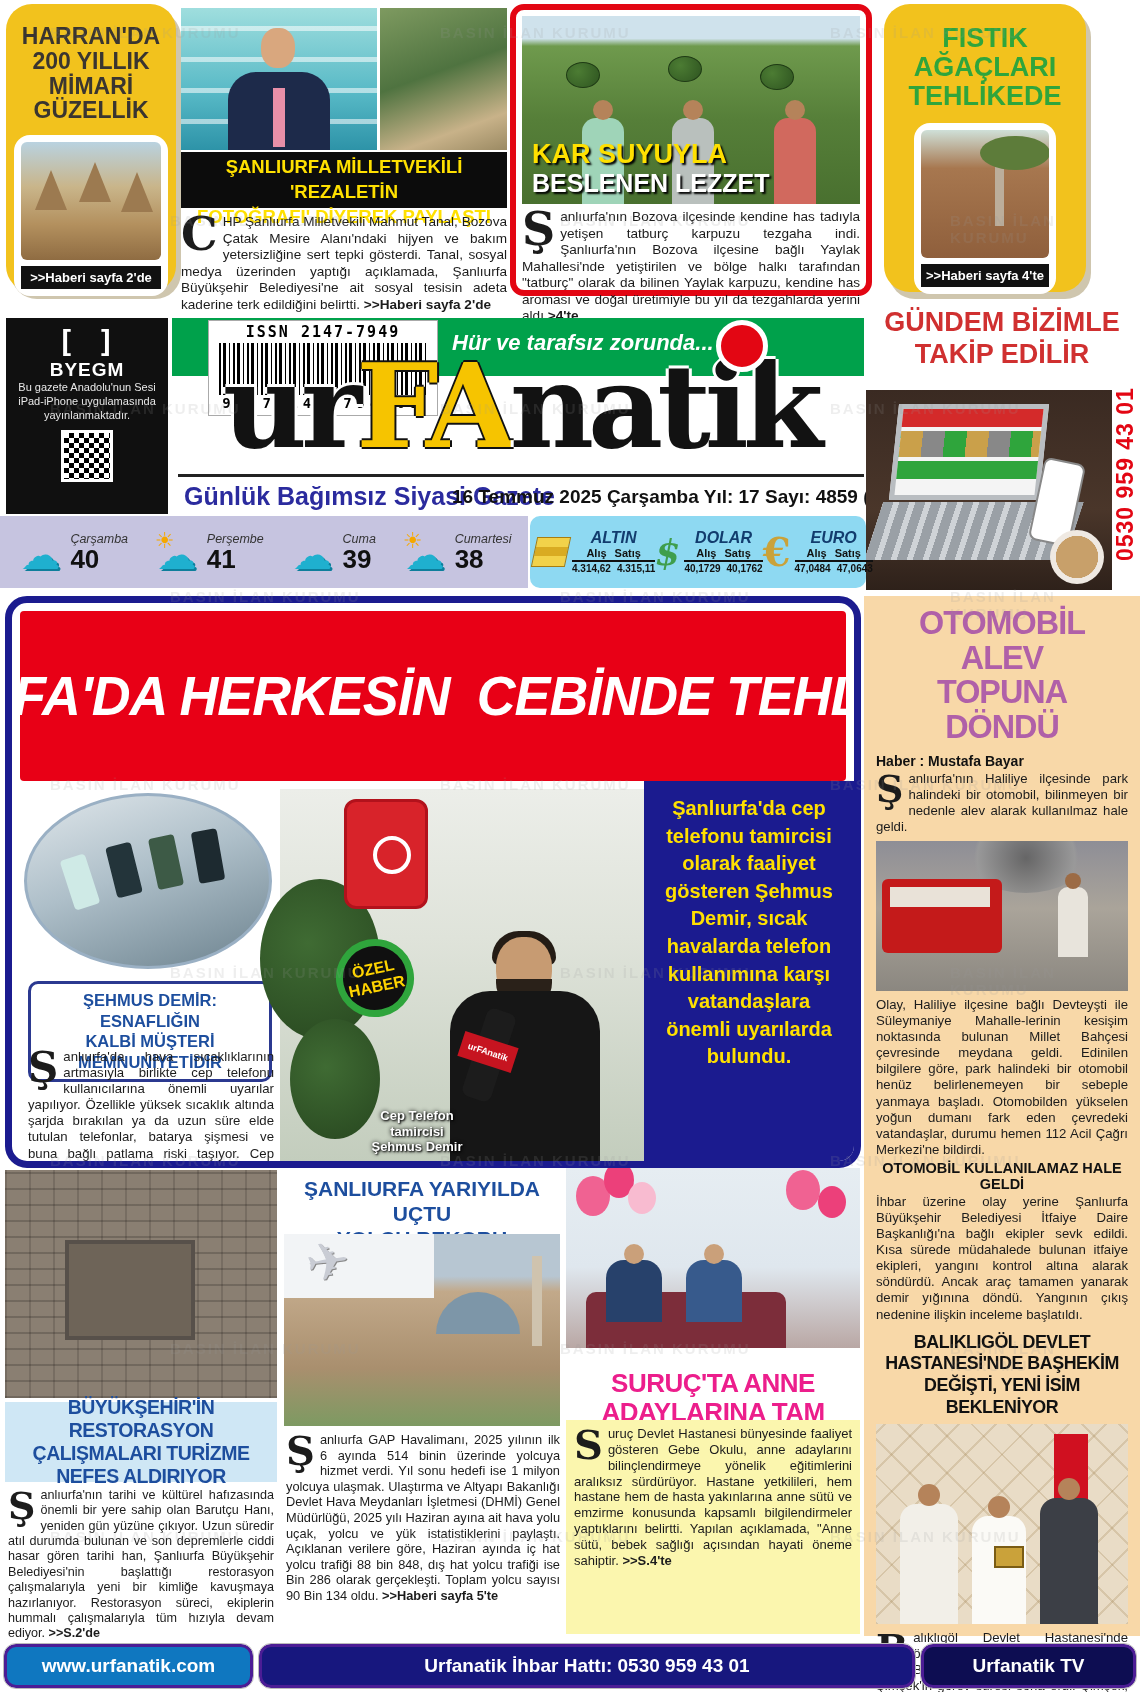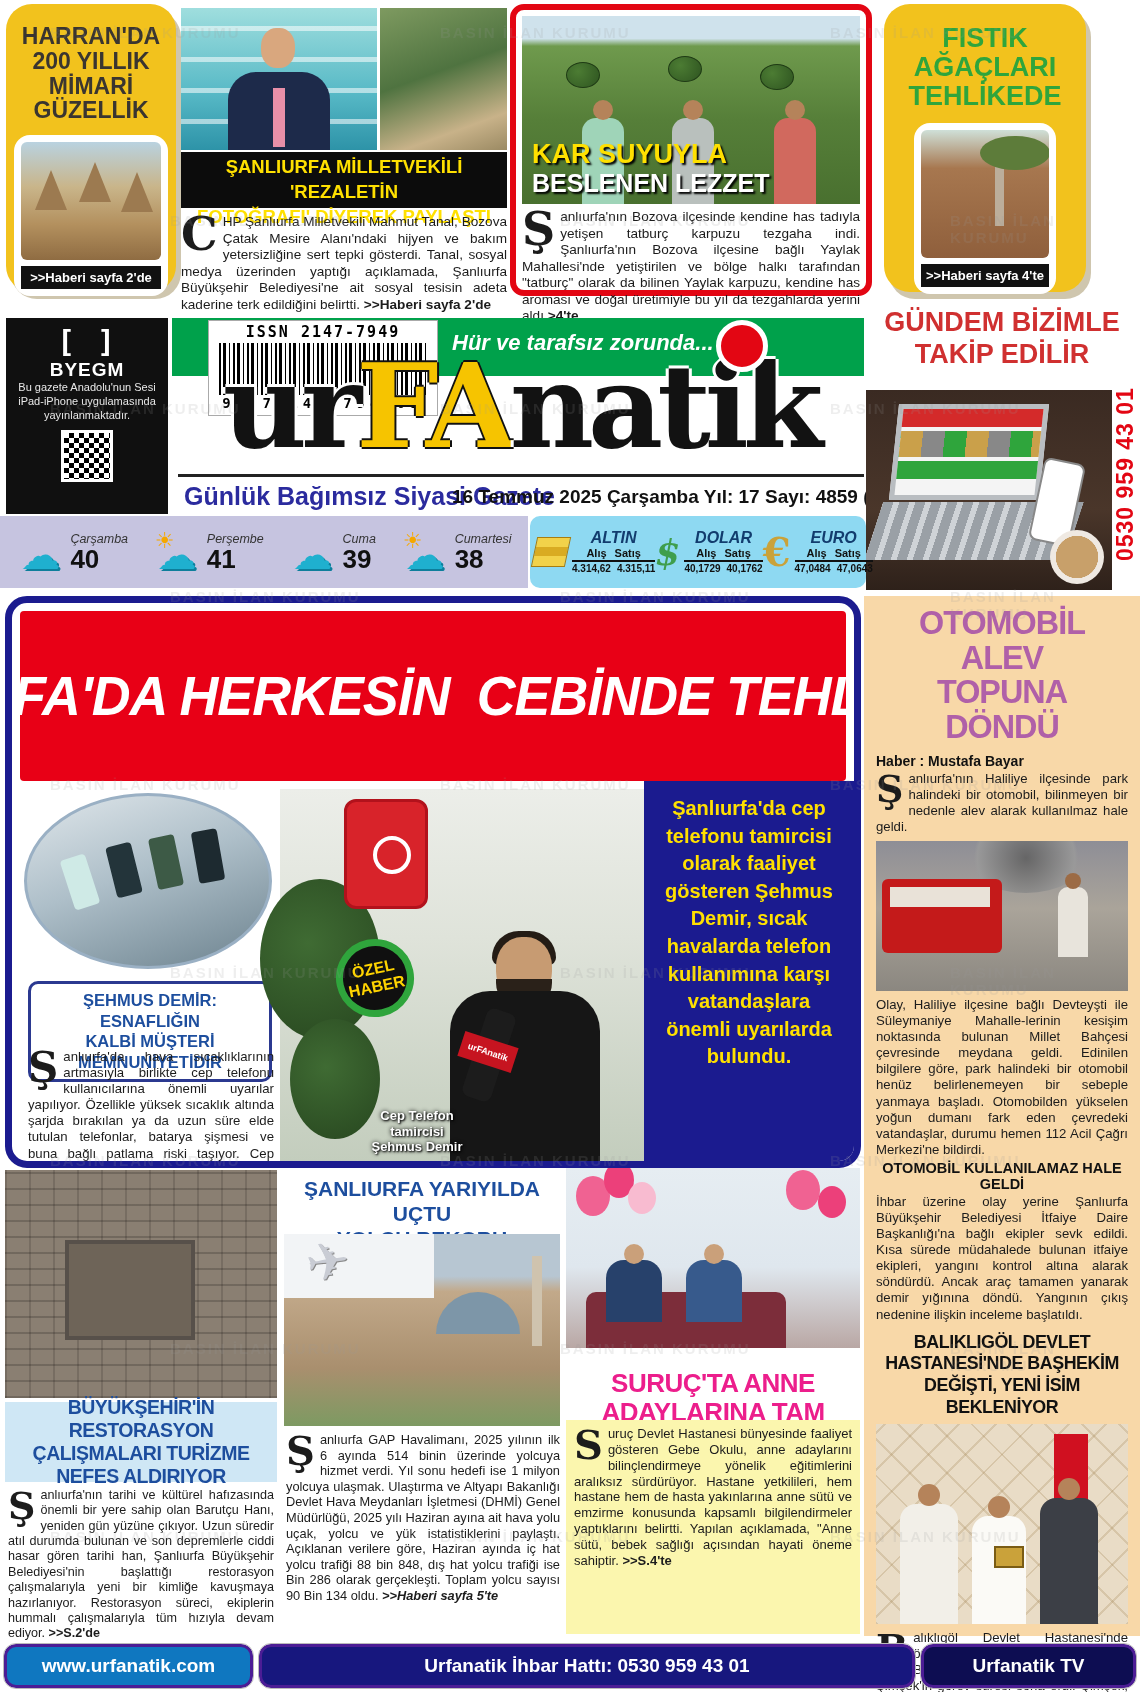--- a/index.html
+++ b/index.html
@@ -468,21 +468,21 @@
   <div class="bm-photo">
     <div class="planebox">
         <span class="plane">✈</span>
       </div>
     <div class="minaret"></div>
     <div class="dome"></div>
   </div>
   <div class="bm-body bodytext">
     <span class="dcap" style="font-size:40px;">Ş</span><span>anlıurfa GAP Havalimanı, 2025 yılının ilk 6 ayında 514 binin üzerinde yolcuya hizmet verdi. Yıl sonu hedefi ise 1 milyon yolcuya ulaşmak.</span>
     <span>Ulaştırma ve Altyapı Bakanlığı Devlet Hava Meydanları İşletmesi (DHMİ) Genel Müdürlüğü, 2025 yılı Haziran ayına ait hava yolu uçak, yolcu ve yük istatistiklerini paylaştı. Açıklanan verilere göre, Haziran ayında iç hat yolcu trafiği 88 bin 848, dış hat yolcu trafiği ise Bin 286 olarak gerçekleşti. Toplam yolcu sayısı 90 Bin 134 oldu.</span>
-    <span class="more" style="font-style:italic;">&gt;&gt;Haberi sayfa 5'te</span>
+    <span class="more" style="">&gt;&gt;Haberi sayfa 5'te</span>
   </div>
 
   <div class="su-photo">
     <div class="balloon" style="left:10px; top:8px; width:34px; height:40px; background:#f06292;"></div>
     <div class="balloon" style="left:38px; top:-6px; width:30px; height:36px; background:#ec407a;"></div>
     <div class="balloon" style="left:62px; top:14px; width:28px; height:32px; background:#f8bbd0;"></div>
     <div class="balloon" style="right:40px; top:2px; width:34px; height:40px; background:#f06292;"></div>
     <div class="balloon" style="right:14px; top:18px; width:28px; height:32px; background:#ec407a;"></div>
     <div class="sofa"></div>
     <div class="sitfig" style="left:40px;"></div>

